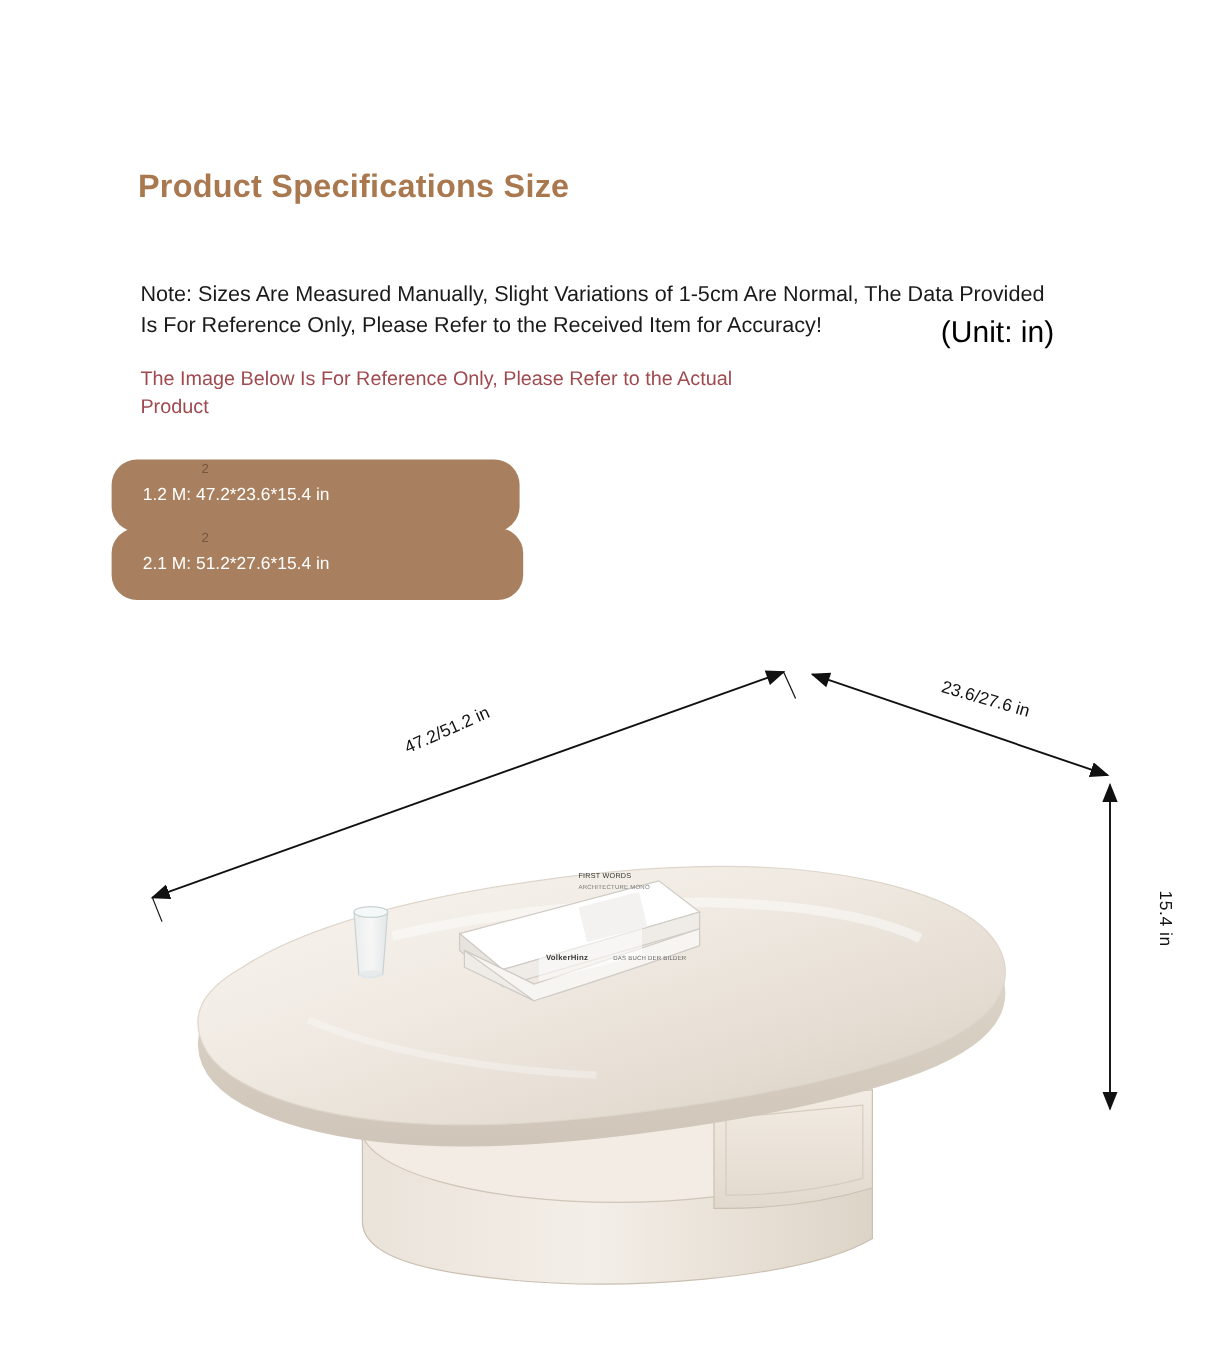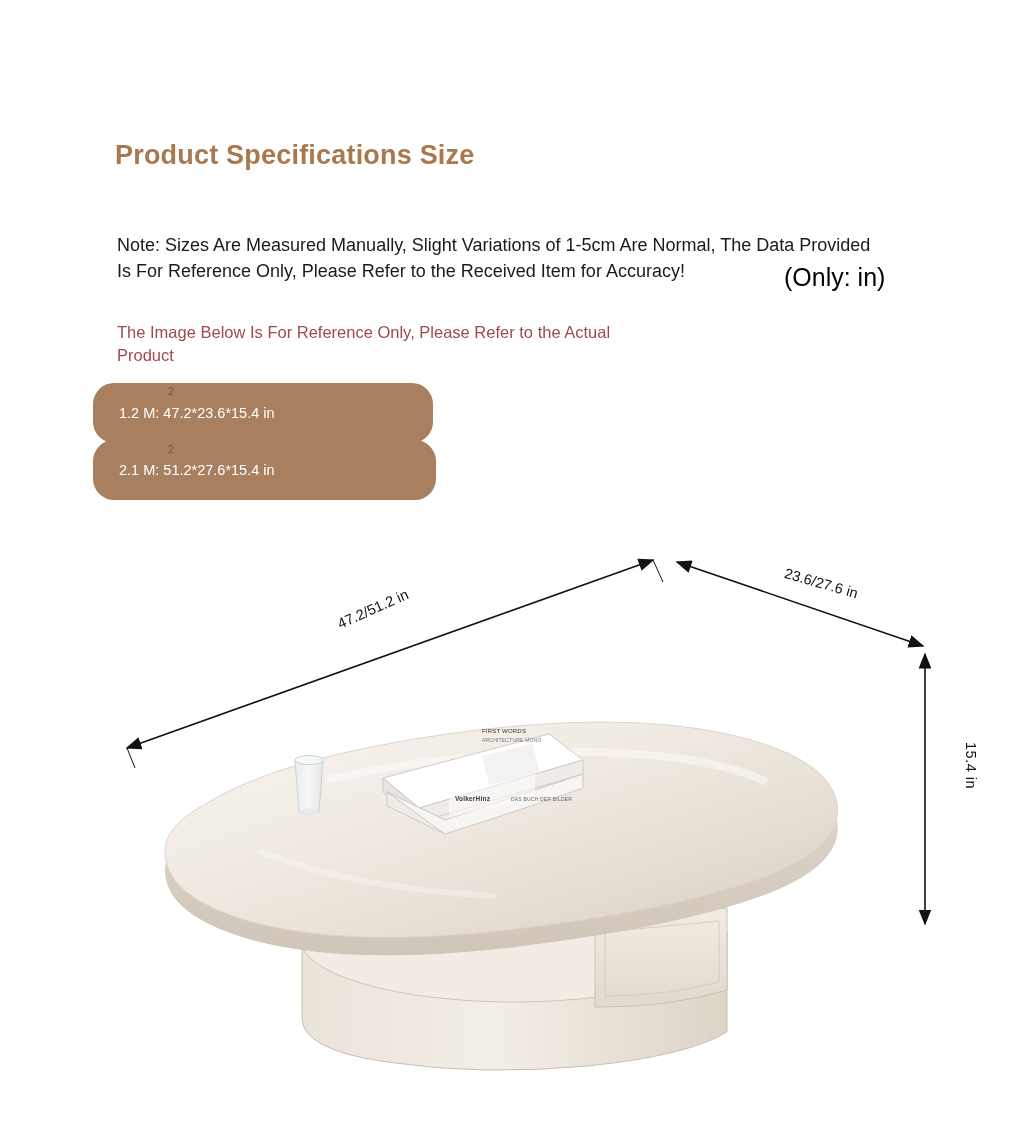--- a/index.html
+++ b/index.html
@@ -44,21 +44,21 @@
     position: absolute;
     left: 757px;
     top: 263px;
     font-size: 25px;
     color: #000000;
     white-space: nowrap;
   }
   .subnote {
     position: absolute;
     left: 90px;
-    top: 321px;
+    top: 305px;
     width: 545px;
     font-size: 16.5px;
     line-height: 1.38;
     color: #9e4a4f;
   }
   .pill {
     position: absolute;
     height: 60px;
     border-radius: 21px;
     background: #a8805f;
@@ -126,21 +126,21 @@
 </style>
 </head>
 <body>
 
 <div class="page">
 
   <div class="title">Product Specifications Size</div>
 
   <div class="note">Note: Sizes Are Measured Manually, Slight Variations of 1-5cm Are Normal, The Data Provided Is For Reference Only, Please Refer to the Received Item for Accuracy!</div>
 
-  <div class="unit">(Only: in)</div>
+  <div class="unit">(Unit: in)</div>
 
   <div class="subnote">The Image Below Is For Reference Only, Please Refer to the Actual Product</div>
 
   <div class="pill pill-1">
     <span>1.2 M: 47.2*23.6*15.4 in</span>
   </div>
   <div class="pill-ghost ghost-1">2</div>
 
   <div class="pill pill-2">
     <span>2.1 M: 51.2*27.6*15.4 in</span>

